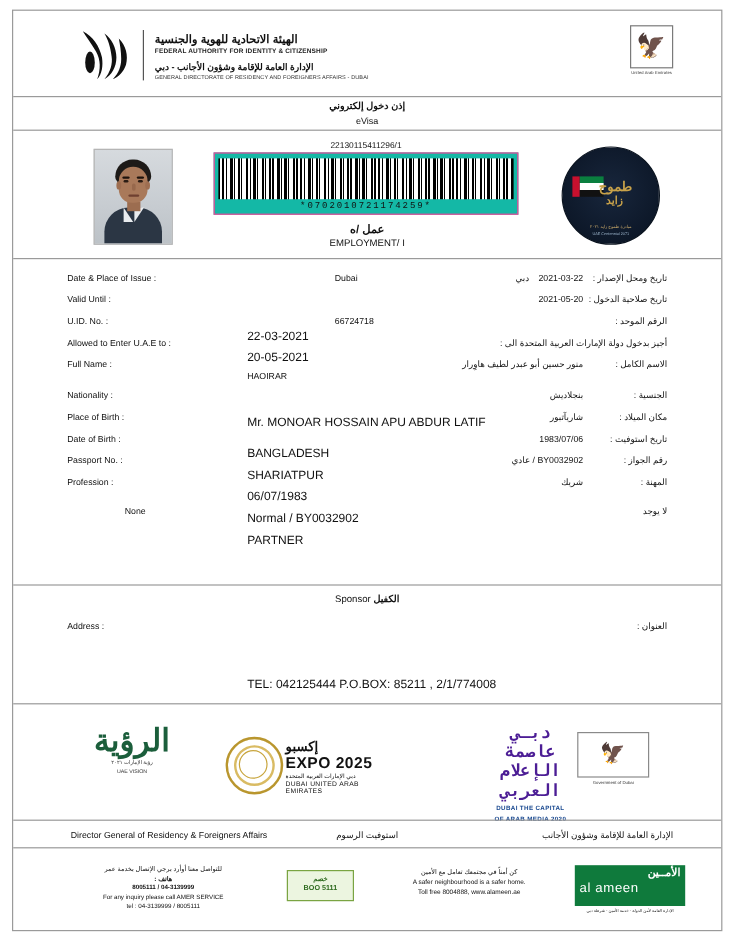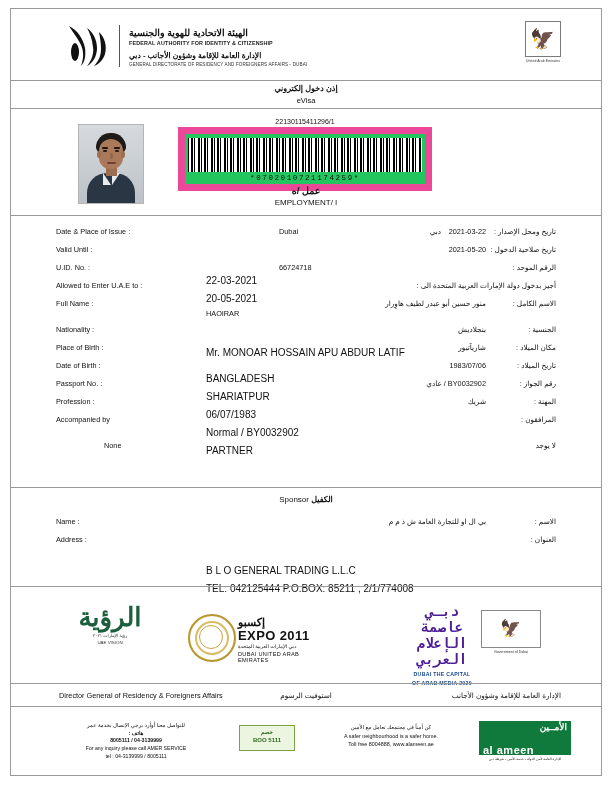--- a/index.html
+++ b/index.html
@@ -277,23 +277,23 @@
     top: 118px;
     width: 254px;
     text-align: center;
   }
   .barcode-num {
     font-size: 7px;
     color: #111;
     margin-bottom: 2px;
   }
   .barcode-box {
-    border: 7px solid #ec4899;
+    border: 1px solid #ec4899;
     padding: 4px 3px 2px 3px;
-    background: #22c55e;
+    background: #14b8a6;
   }
   .barcode-bars {
     height: 34px;
     width: 100%;
     background-image: repeating-linear-gradient(90deg,
       #000 0px, #000 1px, #fff 1px, #fff 3px,
       #000 3px, #000 5px, #fff 5px, #fff 6px,
       #000 6px, #000 7px, #fff 7px, #fff 10px,
       #000 10px, #000 12px, #fff 12px, #fff 13px);
   }
@@ -763,23 +763,23 @@
   }
   .ameen .ar {
     font-size: 9px;
     text-align: right;
     direction: rtl;
     font-weight: bold;
     line-height: 1.1;
   }
   .ameen .en {
     font-size: 11px;
-    font-weight: bold;
+    font-weight: normal;
     letter-spacing: 0.5px;
-    margin-top: 11px;
+    margin-top: 1px;
   }
   .ameen-cap {
     position: absolute;
     left: 462px;
     top: 50px;
     width: 104px;
     text-align: center;
     font-size: 3.4px;
     color: #222;
   }
@@ -837,20 +837,27 @@
   </div>
 
   <div class="barcode-wrap">
     <div class="barcode-num">22130115411296/1</div>
     <div class="barcode-box">
       <div class="barcode-bars"></div>
       <div class="barcode-text">*0702010721174259*</div>
     </div>
   </div>
 
+  <div class="stamp">
+    <div class="flag"></div>
+    <div class="ar1">طموح</div>
+    <div class="ar2">زايد</div>
+    <div class="small">مبادرة طموح زايد ٢٠٢١</div>
+    <div class="small2">UAE Centennial 2071</div>
+  </div>
 
   <div class="emp-ar">عمل /ه</div>
   <div class="emp-en">EMPLOYMENT/ I</div>
 
   <div class="sep" style="top:215px;"></div>
 
   <div class="rows">
 
 
     <div class="row">
@@ -899,82 +906,72 @@
       <div class="cell-label">Place of Birth :</div>
       <div class="cell-value">SHARIATPUR</div>
       <div class="cell-ar-value">شاريآتبور</div>
       <div class="cell-ar-label">مكان الميلاد :</div>
     </div>
 
     <div class="row">
       <div class="cell-label">Date of Birth :</div>
       <div class="cell-value">06/07/1983</div>
       <div class="cell-ar-value">1983/07/06</div>
-      <div class="cell-ar-label">تاريخ الميلاد :</div>
+      <div class="cell-ar-label">تاريخ استوفيت :</div>
     </div>
 
     <div class="row">
       <div class="cell-label">Passport No. :</div>
       <div class="cell-value">Normal / BY0032902</div>
       <div class="cell-ar-value">BY0032902 / عادي</div>
       <div class="cell-ar-label">رقم الجواز :</div>
     </div>
 
     <div class="row">
       <div class="cell-label">Profession :</div>
       <div class="cell-value">PARTNER</div>
       <div class="cell-ar-value">شريك</div>
       <div class="cell-ar-label">المهنة :</div>
     </div>
 
-    <div class="acc-row">
-      <div class="cell-label">Accompanied by</div>
-      <div class="cell-ar-label">المرافقون :</div>
-    </div>
 
     <div class="none-row">
       <div class="none-txt">None</div>
       <div class="none-ar">لا يوجد</div>
     </div>
   </div>
 
   <div class="sep" style="top:487px;"></div>
 
   <div class="sponsor-head">
     <span class="en">Sponsor</span>
     <span class="ar">الكفيل</span>
   </div>
 
   <div class="sponsor-rows">
-    <div class="row">
-      <div class="cell-label">Name :</div>
-      <div class="cell-value">B L O GENERAL TRADING L.L.C</div>
-      <div class="cell-ar-value">بي ال او للتجارة العامة ش ذ م م</div>
-      <div class="cell-ar-label">الاسم :</div>
-    </div>
     <div class="row">
       <div class="cell-label">Address :</div>
       <div class="cell-value">TEL: 042125444 P.O.BOX: 85211 , 2/1/774008</div>
       <div class="cell-ar-label">العنوان :</div>
     </div>
   </div>
 
   <div class="sep" style="top:586px;"></div>
 
   <div class="logos">
     <div class="logo-vision">
       <div class="glyph">الرؤية</div>
       <div class="cap">رؤية الإمارات ٢٠٢١</div>
       <div class="cap">UAE VISION</div>
     </div>
 
     <div class="logo-expo">
       <div class="ring"></div>
       <div class="ar">إكسبو</div>
-      <div class="en">EXPO 2011</div>
+      <div class="en">EXPO 2025</div>
       <div class="ar2">دبي الإمارات العربية المتحدة</div>
       <div class="en2">DUBAI UNITED ARAB EMIRATES</div>
     </div>
 
     <div class="logo-dubai-media">
       <div class="ar">دبـي</div>
       <div class="ar">عاصمة</div>
       <div class="ar">الإعلام</div>
       <div class="ar">العربي</div>
       <div class="en">DUBAI THE CAPITAL</div>

